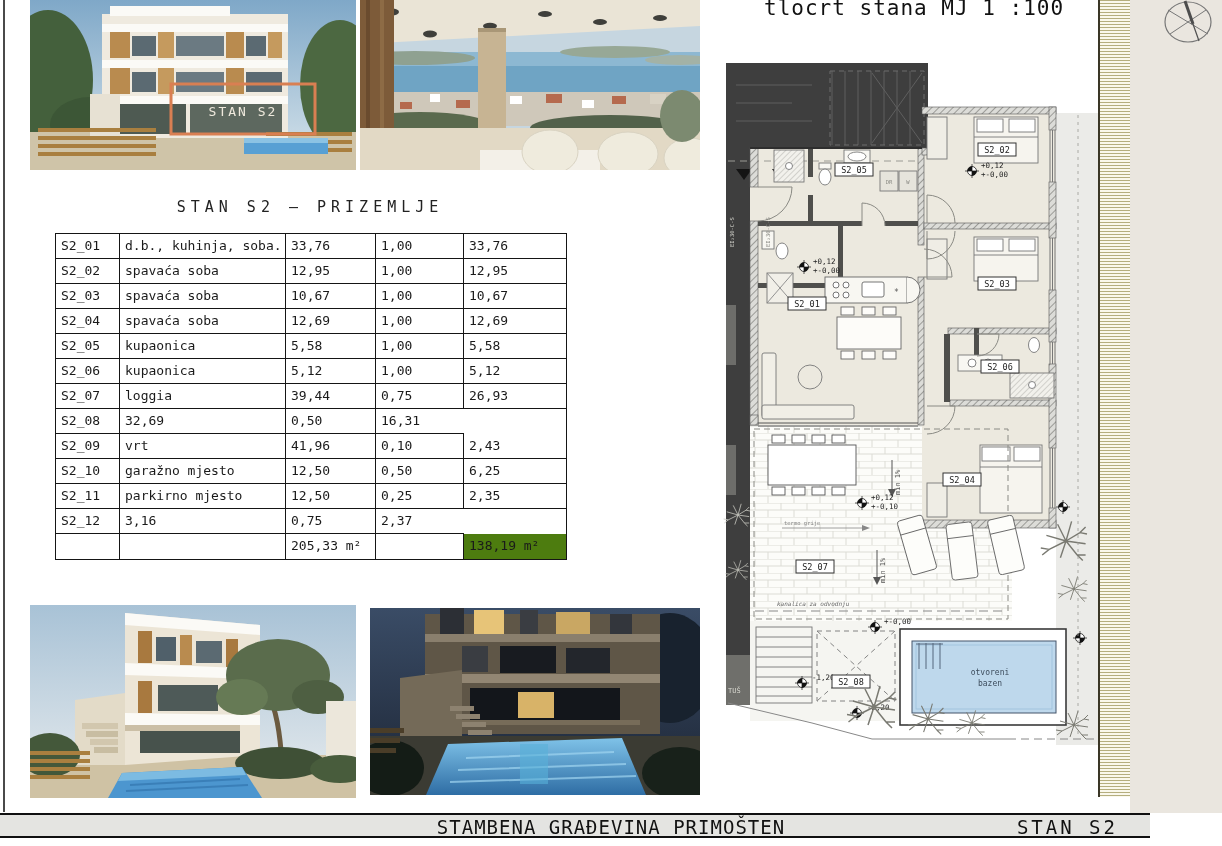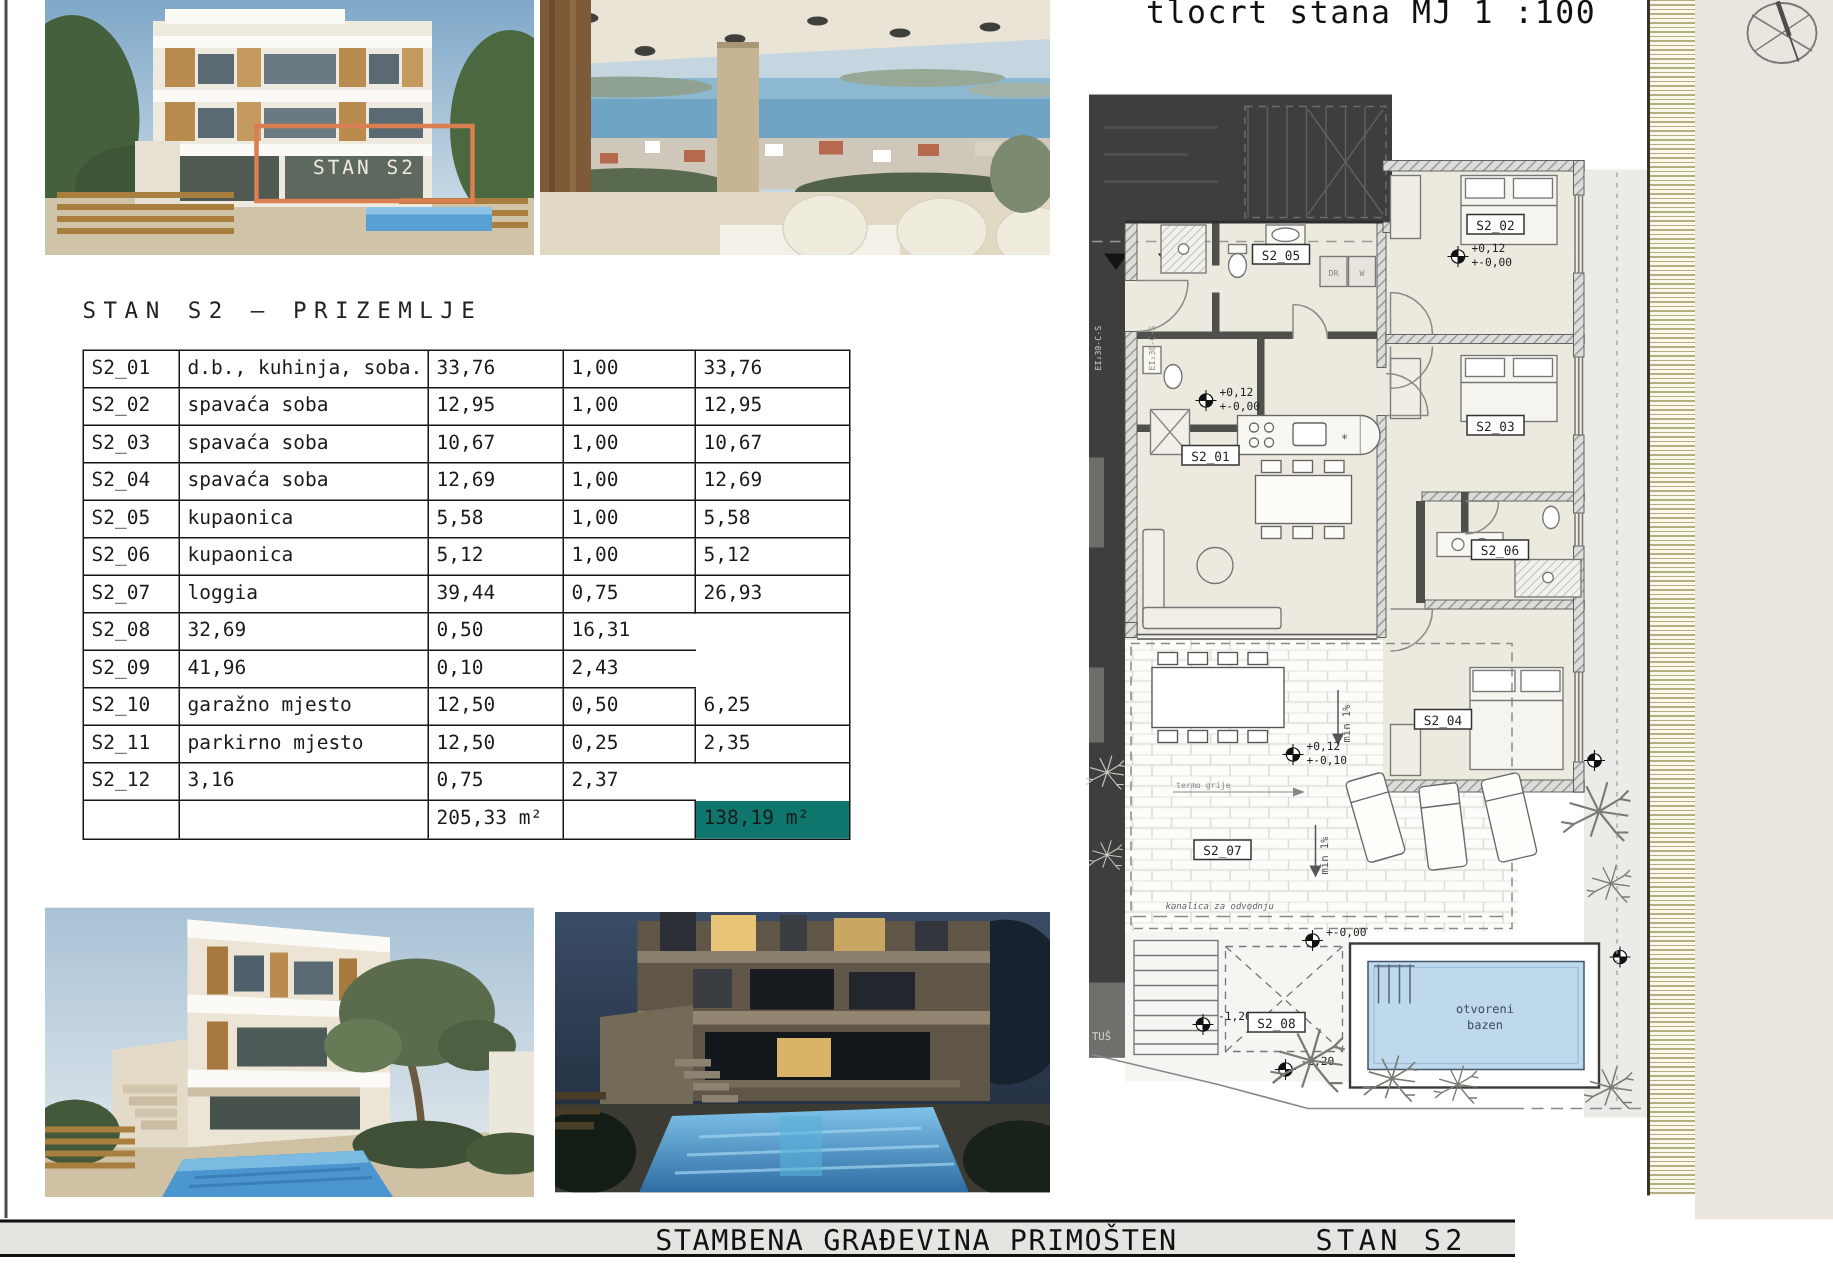--- a/index.html
+++ b/index.html
@@ -8,43 +8,43 @@
   .abs{position:absolute;}
 
   
   .sheet-edge{left:3px;top:0;width:2px;height:812px;background:#4a4a4a;}
 
   
   .render{overflow:hidden;background:#dfe5e9;}
   .render svg{display:block;}
 
   
-  .section-title{left:55px;top:198px;width:510px;text-align:left;
+  .section-title{left:55px;top:198px;width:510px;text-align:center;
     font-size:15px;letter-spacing:5px;color:#222;}
 
   
   .area-table{left:55px;top:233px;width:510px;border:1.6px solid #151515;background:#fff;}
   .t-row{display:grid;grid-template-columns:64px 166px 90px 88px 102px;height:25px;}
   .t-row > div{border-right:1.2px solid #151515;border-bottom:1.2px solid #151515;
     font-size:13px;line-height:24px;padding-left:5px;white-space:nowrap;overflow:hidden;}
   .t-row > div:last-child{border-right:none;}
   .t-row.last > div{border-bottom:none;}
-  .cell-total-hl{background:#0f766e;}
+  .cell-total-hl{background:#4d7c0f;}
 
   
   .plan-title{left:764px;top:-4px;font-size:21px;letter-spacing:1px;color:#111;white-space:nowrap;}
 
   
   .hatch-strip{left:1098px;top:0;width:31px;height:797px;
      background:repeating-linear-gradient(to bottom,#b5ae7e 0px,#b5ae7e 1px,#faf8ec 1px,#faf8ec 3px);
      border-left:2.5px solid #3a3626;border-right:1px solid #8a8678;}
   .margin-panel{left:1130px;top:0;width:92px;height:813px;background:#eae6df;}
 
   
-  .title-bar{left:0;top:813px;width:1010px;height:25px;background:#e4e4e1;
+  .title-bar{left:0;top:813px;width:1150px;height:25px;background:#e4e4e1;
      border-top:2px solid #101010;border-bottom:2.5px solid #101010;box-sizing:border-box;}
   .title-bar .proj{position:absolute;left:0;top:1px;width:1222px;text-align:center;
      font-size:19px;letter-spacing:1px;color:#111;}
   .title-bar .sheet{position:absolute;right:32px;top:1px;font-size:19px;letter-spacing:3px;color:#111;}
 
   
   .plan-svg text{font-family:"DejaVu Sans Mono",monospace;}
 </style>
 </head>
 <body>
@@ -208,20 +208,21 @@
         <div>26,93</div>
       </div>
       <div class="t-row">
         <div>S2_08</div>
         <div>32,69</div>
         <div>0,50</div>
         <div>16,31</div>
       </div>
       <div class="t-row">
         <div>S2_09</div>
+        <div>vrt</div>
         <div>41,96</div>
         <div>0,10</div>
         <div>2,43</div>
       </div>
       <div class="t-row">
         <div>S2_10</div>
         <div>garažno mjesto</div>
         <div>12,50</div>
         <div>0,50</div>
         <div>6,25</div>

